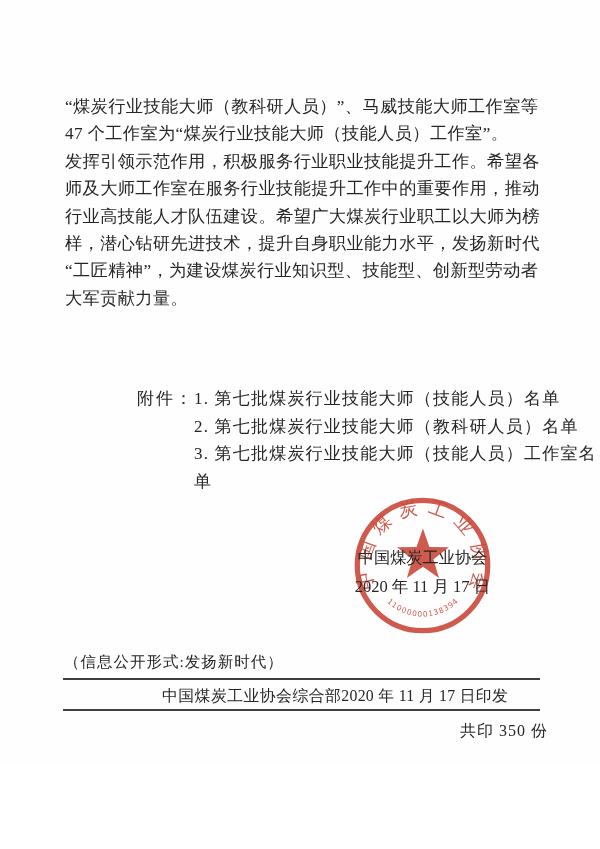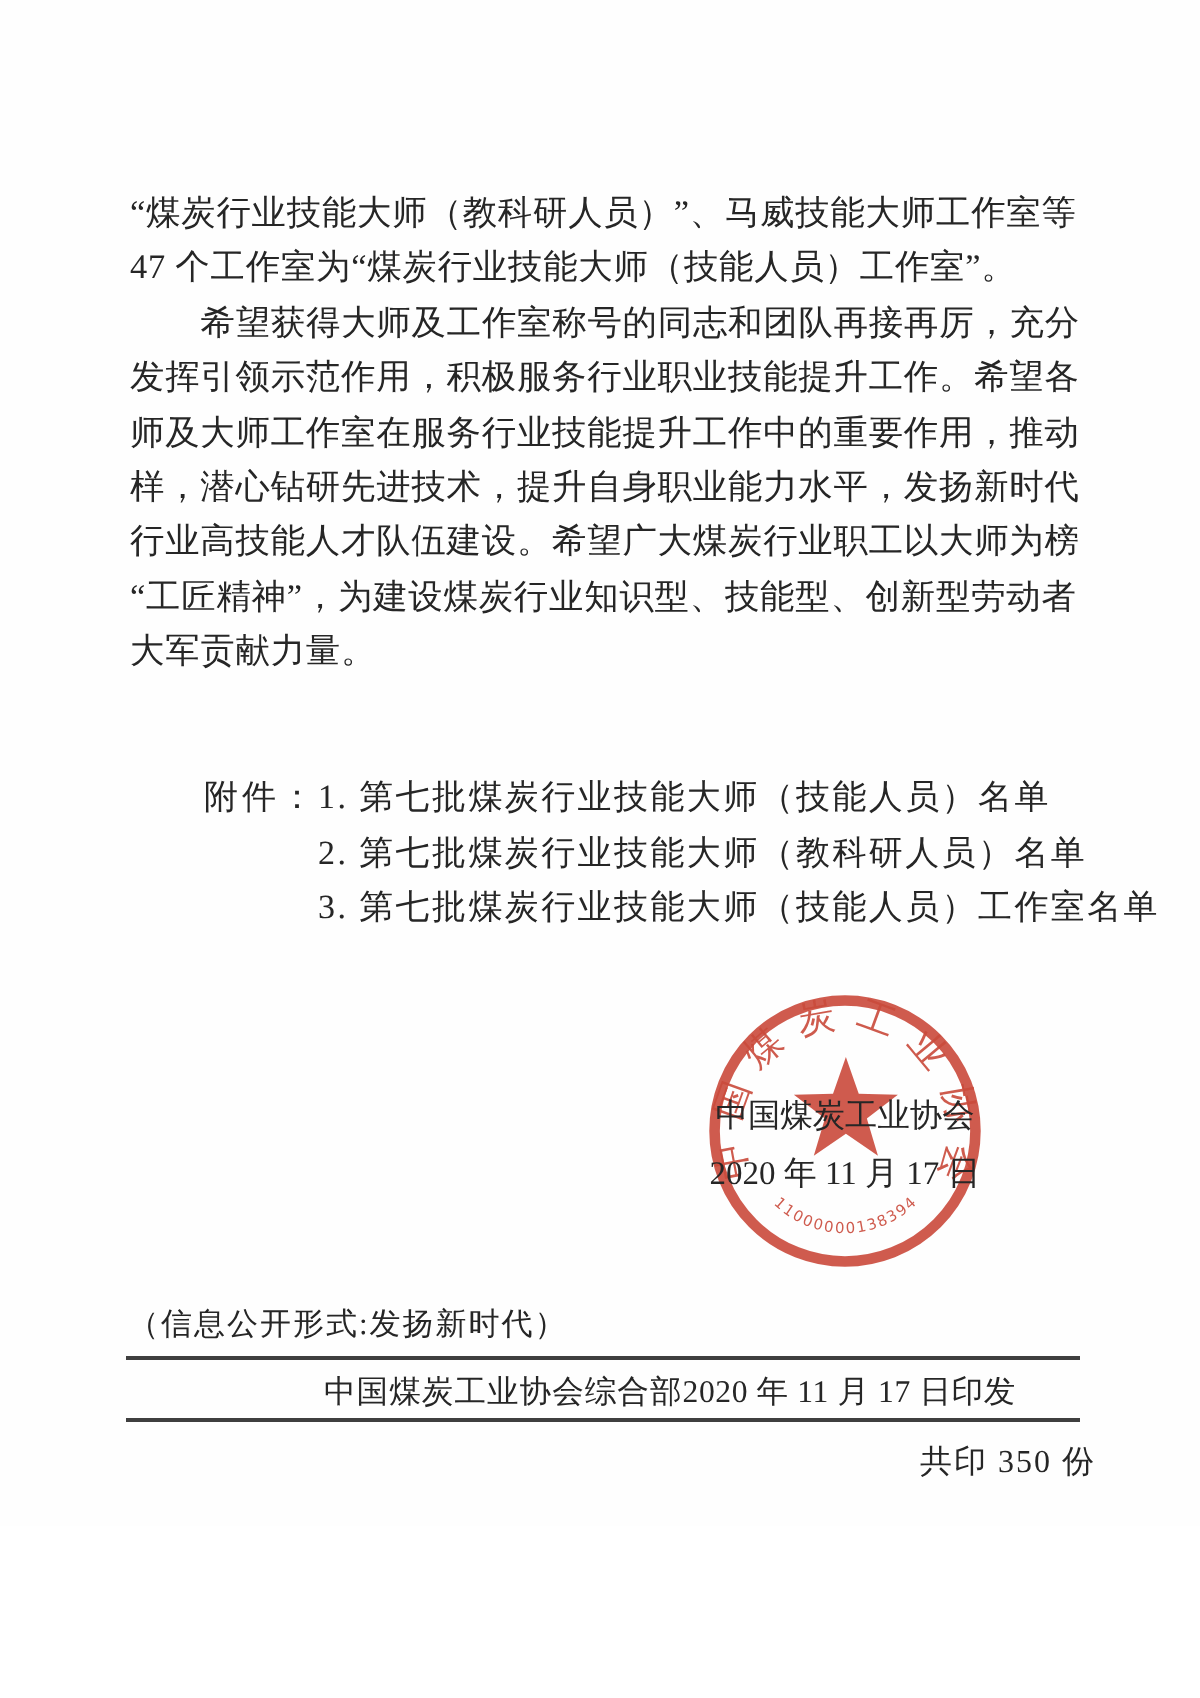--- a/index.html
+++ b/index.html
@@ -25,21 +25,21 @@
   .line.para-end { text-align-last: left; white-space: normal; }
   .line.indent { text-indent: 2.05em; }
   
   .attachments {
     position: absolute;
     left: 102px; top: 385px;
     font-size: 17px;
     line-height: 27.5px;
     display: flex;
   }
-  .att-label { letter-spacing: 2px; flex: none; }
+  .att-label { letter-spacing: 2px; flex: none; margin-left: 35px; }
   .att-items .att-item { letter-spacing: 1.2px; }
   
   .seal {
     position: absolute;
     left: 352px; top: 495px;
     width: 141px; height: 141px;
     mix-blend-mode: multiply;
     opacity: 0.92;
   }
   
@@ -92,25 +92,24 @@
   }
 </style>
 </head>
 <body>
 
 <div class="page">
 
   <div class="body-text">
     <div class="line">“煤炭行业技能大师（教科研人员）”、马威技能大师工作室等</div>
     <div class="line para-end">47 个工作室为“煤炭行业技能大师（技能人员）工作室”。</div>
-    <div class="line indent">希望获得大师及工作室称号的同志和团队再接再厉，充分</div>
     <div class="line">发挥引领示范作用，积极服务行业职业技能提升工作。希望各</div>
     <div class="line">师及大师工作室在服务行业技能提升工作中的重要作用，推动</div>
+    <div class="line">行业高技能人才队伍建设。希望广大煤炭行业职工以大师为榜</div>
     <div class="line">样，潜心钻研先进技术，提升自身职业能力水平，发扬新时代</div>
-    <div class="line">行业高技能人才队伍建设。希望广大煤炭行业职工以大师为榜</div>
     <div class="line">“工匠精神”，为建设煤炭行业知识型、技能型、创新型劳动者</div>
     <div class="line para-end">大军贡献力量。</div>
   </div>
 
   <div class="attachments">
     <div class="att-label">附件：</div>
     <div class="att-items">
       <div class="att-item">1. 第七批煤炭行业技能大师（技能人员）名单</div>
       <div class="att-item">2. 第七批煤炭行业技能大师（教科研人员）名单</div>
       <div class="att-item">3. 第七批煤炭行业技能大师（技能人员）工作室名单</div>

